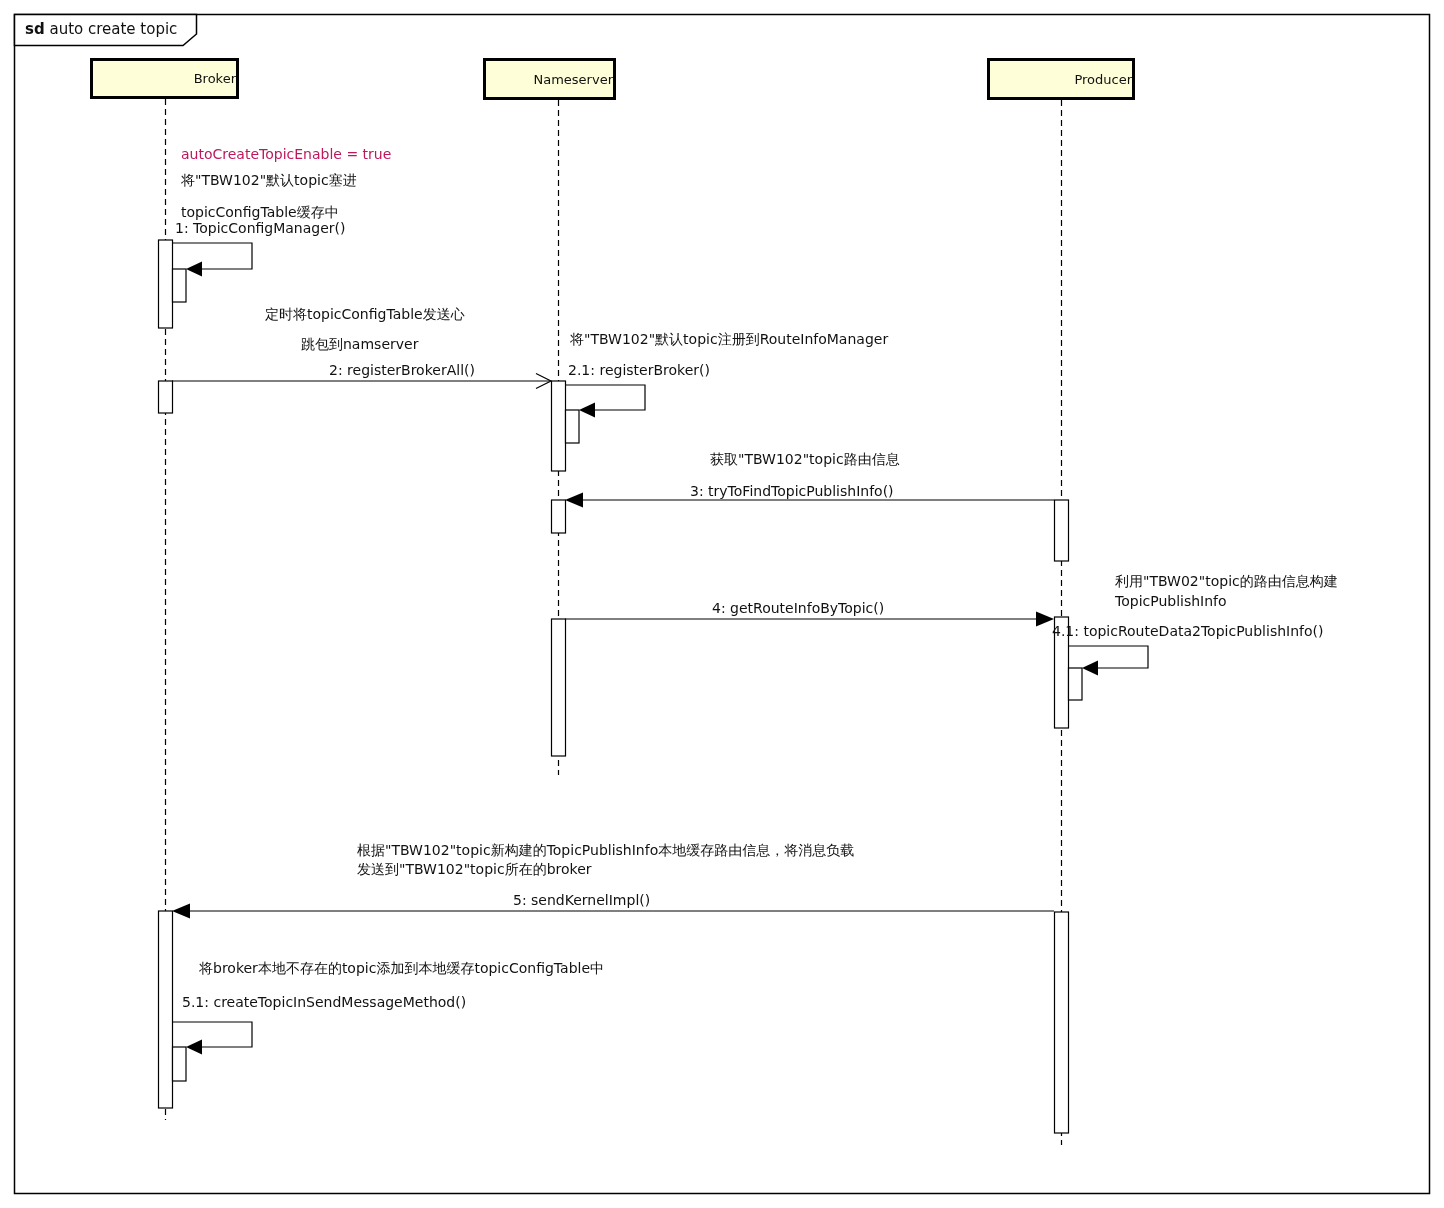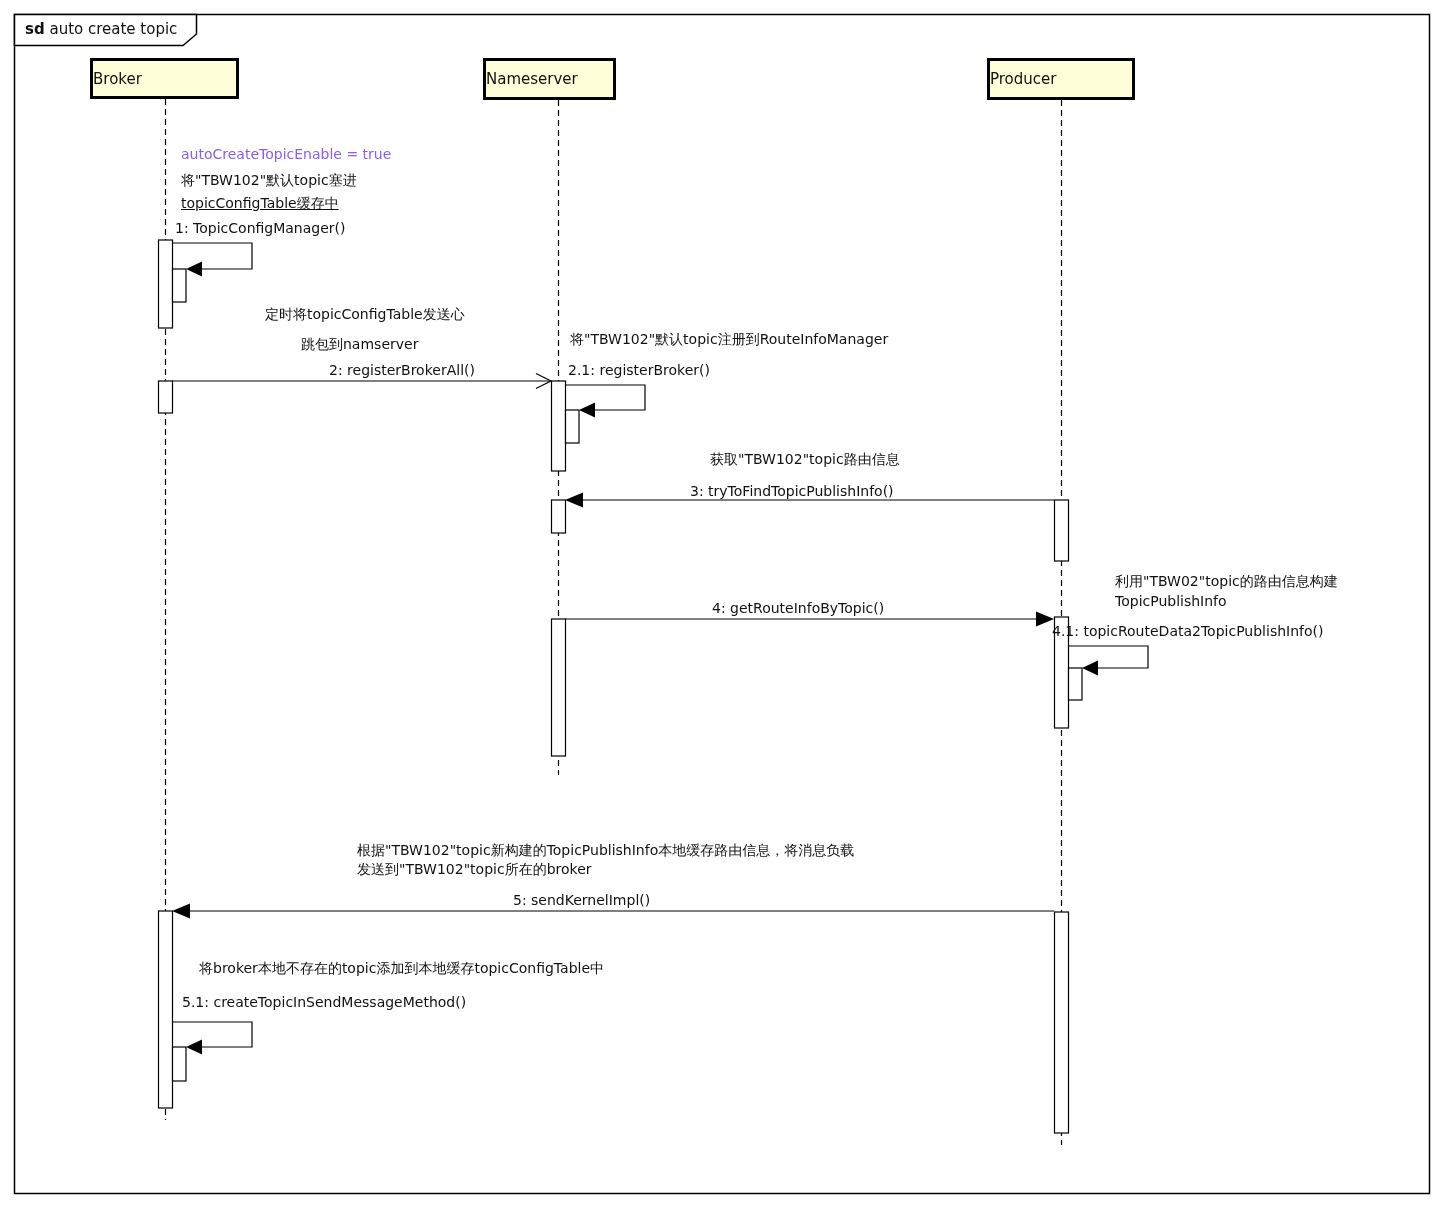--- a/index.html
+++ b/index.html
@@ -12,28 +12,29 @@
     overflow:hidden;
   }
   svg.layer{position:absolute;left:0;top:0;}
   .lbl{
     position:absolute;
     font-size:14px;
     line-height:20px;
     white-space:nowrap;
     color:#111;
   }
-  .flag{color:#8b5cf6;}
+  .flag{color:#be185d;}
   .participant{
     position:absolute;
     background:#fefed9;
     border:3px solid #000;
-    display:flex;align-items:center;justify-content:flex-start;
-    font-size:15px;
+    display:flex;align-items:center;justify-content:flex-end;
+    font-size:13px;
     box-sizing:border-box;
+    padding-left:8px;
   }
   .tab-title{
     position:absolute;left:25px;top:20px;
     font-size:15px;white-space:nowrap;text-align:right;
   }
   .tab-title .kw{font-weight:bold;}
 </style>
 </head>
 <body>
 
@@ -108,21 +109,21 @@
   <div class="participant" style="left:483px;top:58px;width:133px;height:42px;">
     <span>Nameserver</span>
   </div>
   <div class="participant" style="left:987px;top:58px;width:148px;height:42px;">
     <span>Producer</span>
   </div>
 
   <div class="lbl flag" style="left:181px;top:144px;">autoCreateTopicEnable = true</div>
 
   <div class="lbl" style="left:181px;top:170px;">将"TBW102"默认topic塞进</div>
-  <div class="lbl" style="left:181px;top:193px;text-decoration:underline;">topicConfigTable缓存中</div>
+  <div class="lbl" style="left:181px;top:202px;">topicConfigTable缓存中</div>
 
   <div class="lbl" style="left:175px;top:218px;">1: TopicConfigManager()</div>
 
   <div class="lbl" style="left:265px;top:304px;">定时将topicConfigTable发送心</div>
   <div class="lbl" style="left:265px;top:334px;margin-left:36px;">跳包到namserver</div>
 
   <div class="lbl" style="left:283px;top:360px;margin-left:46px;">2: registerBrokerAll()</div>
 
   <div class="lbl" style="left:570px;top:329px;">将"TBW102"默认topic注册到RouteInfoManager</div>
 

